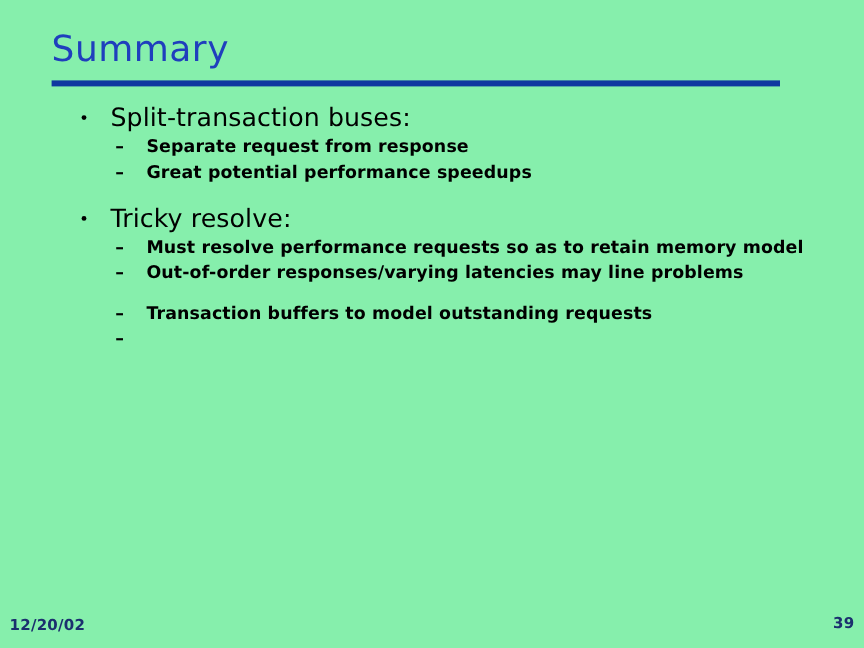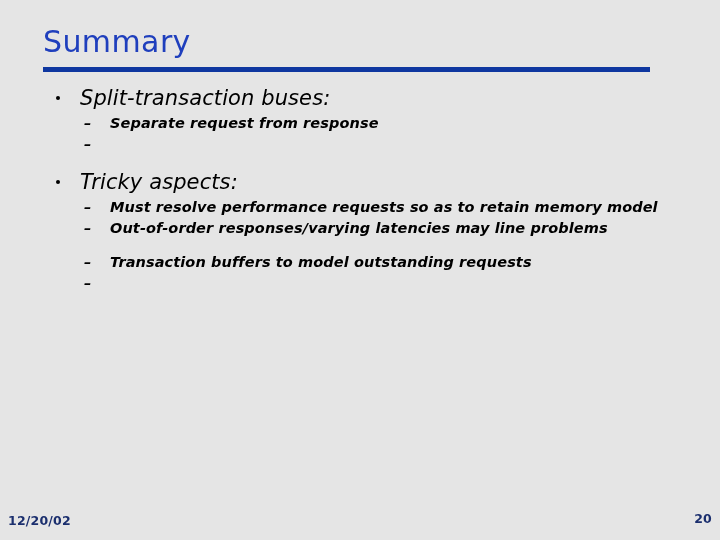--- a/index.html
+++ b/index.html
@@ -10,21 +10,21 @@
     width: 720px;
     height: 540px;
     background: #ffffff;
     font-family: "DejaVu Sans", sans-serif;
     overflow: hidden;
   }
   .slide {
     position: relative;
     width: 720px;
     height: 540px;
-    background: #e5e5e5;
+    background: #86efac;
   }
 
   
   .slide-title {
     position: absolute;
     left: 43px;
     top: 26px;
     font-family: "DejaVu Sans", sans-serif;
     font-size: 30px;
     font-weight: 400;
@@ -38,24 +38,23 @@
     left: 43px;
     top: 67px;
     width: 607px;
     height: 5px;
     background: #0f37a0;
   }
 
   
   .body-area {
     position: absolute;
-    left: 0;
+    left: 12px;
     top: 84px;
     width: 661px;
-    font-style: italic;
   }
   .group {
     position: relative;
   }
   .lvl1 {
     position: relative;
     padding-left: 80px;
     font-family: "DejaVu Sans", sans-serif;
     font-size: 21px;
     font-weight: 400;
@@ -136,29 +135,30 @@
       <div class="lvl1">
         <span class="dot"></span>
         <span>Split-transaction buses:</span>
       </div>
       <div class="lvl2">
         <span class="dash">–</span>
         <span>Separate request from response</span>
       </div>
       <div class="lvl2">
         <span class="dash">–</span>
+        <span>Great potential performance speedups</span>
       </div>
     </div>
 
     <div class="group-gap"></div>
 
     <div class="group">
       <div class="lvl1">
         <span class="dot"></span>
-        <span>Tricky aspects:</span>
+        <span>Tricky resolve:</span>
       </div>
       <div class="lvl2">
         <span class="dash">–</span>
         <span>Must resolve performance requests so as to retain memory model</span>
       </div>
       <div class="lvl2">
         <span class="dash">–</span>
         <span>Out-of-order responses/varying latencies may line problems</span>
       </div>
     </div>
@@ -172,15 +172,15 @@
       </div>
       <div class="lvl2">
         <span class="dash">–</span>
       </div>
     </div>
 
   </div>
 
   <div class="footer-date">12/20/02</div>
 
-  <div class="footer-page">20</div>
+  <div class="footer-page">39</div>
 
 </div>
 
 </body></html>

